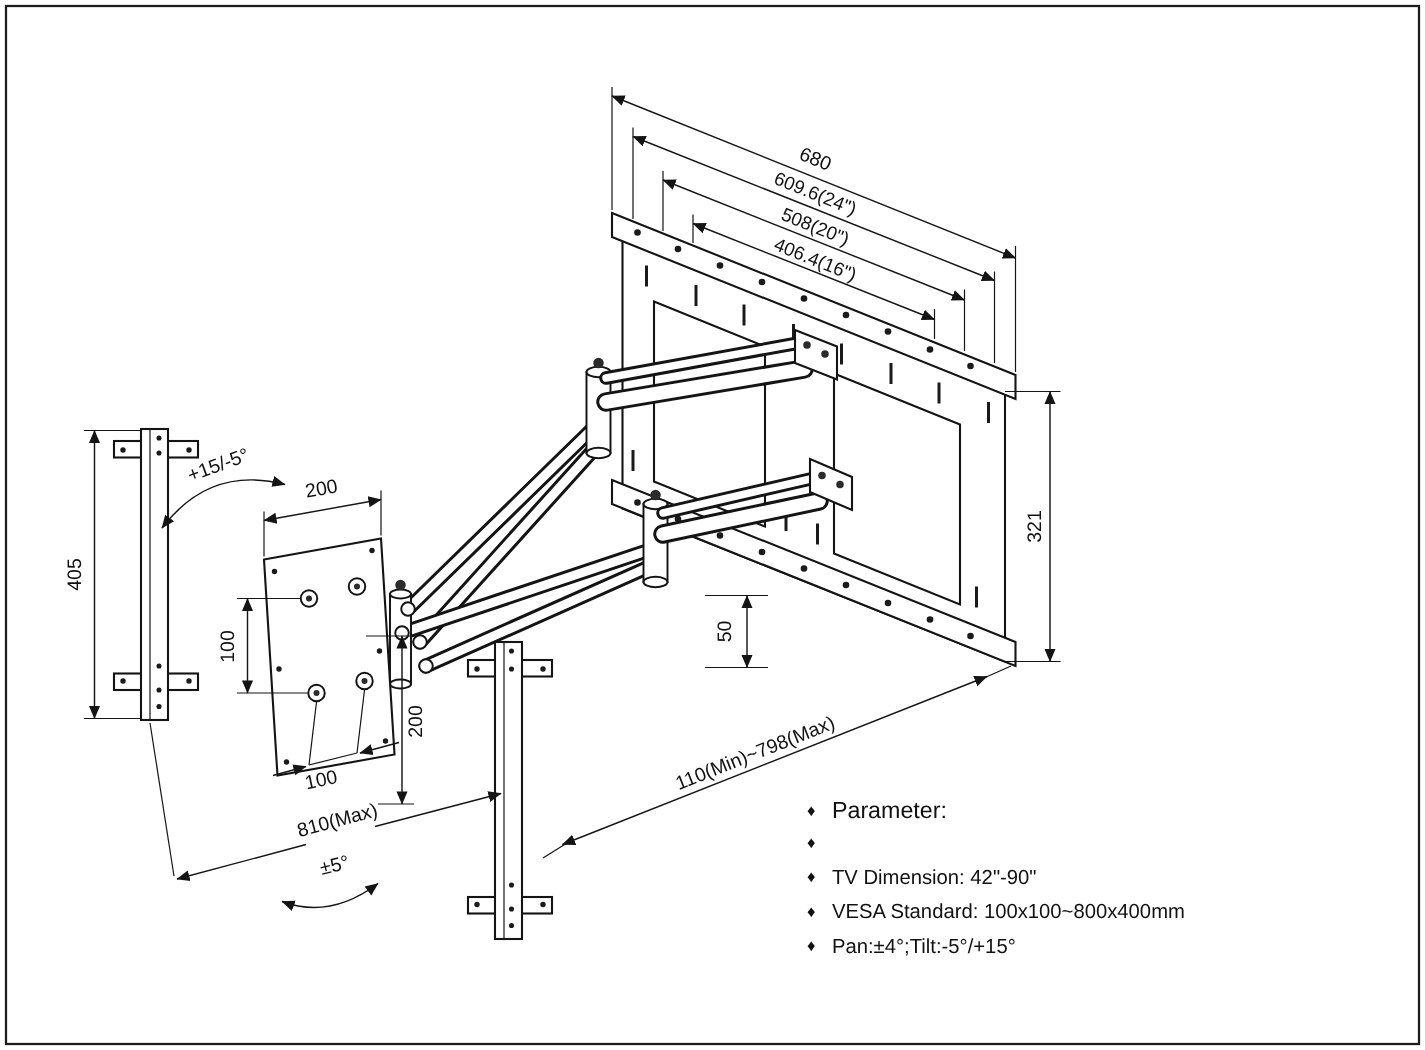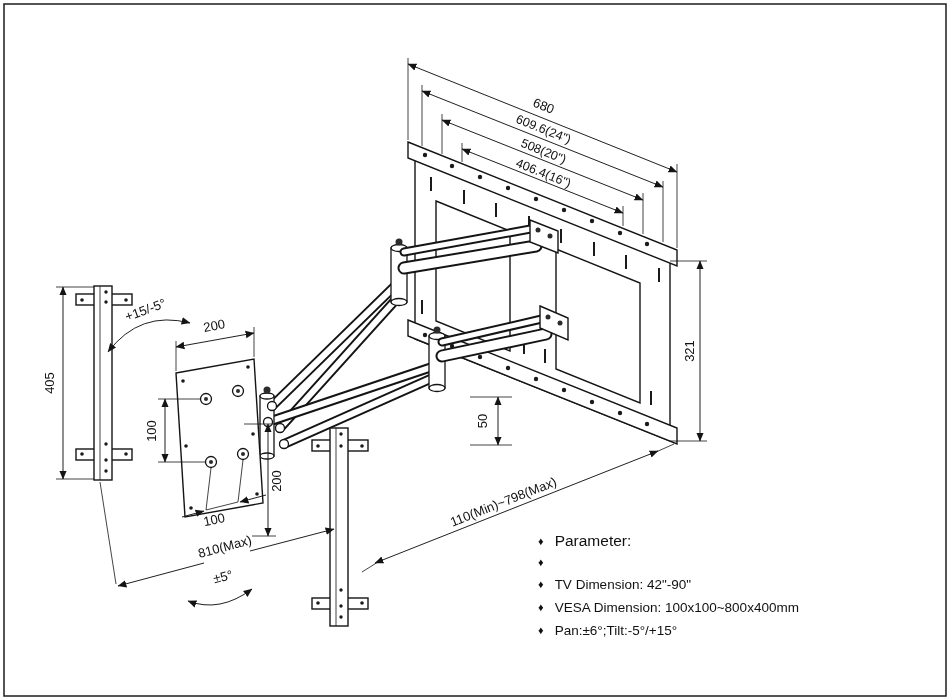--- a/index.html
+++ b/index.html
@@ -299,20 +299,20 @@
   </div>
   <div class="param-row">
     <span class="bullet">♦</span>
   </div>
   <div class="param-row">
     <span class="bullet">♦</span>
     <span>TV Dimension: 42"-90"</span>
   </div>
   <div class="param-row">
     <span class="bullet">♦</span>
-    <span>VESA Dimension: 100x100~800x400mm</span>
-  </div>
-  <div class="param-row">
-    <span class="bullet">♦</span>
-    <span>Pan:±6°;Tilt:-5°/+15°</span>
+    <span>VESA Standard: 100x100~800x400mm</span>
+  </div>
+  <div class="param-row">
+    <span class="bullet">♦</span>
+    <span>Pan:±4°;Tilt:-5°/+15°</span>
   </div>
 </div>
 </div>
 
 </body></html>

